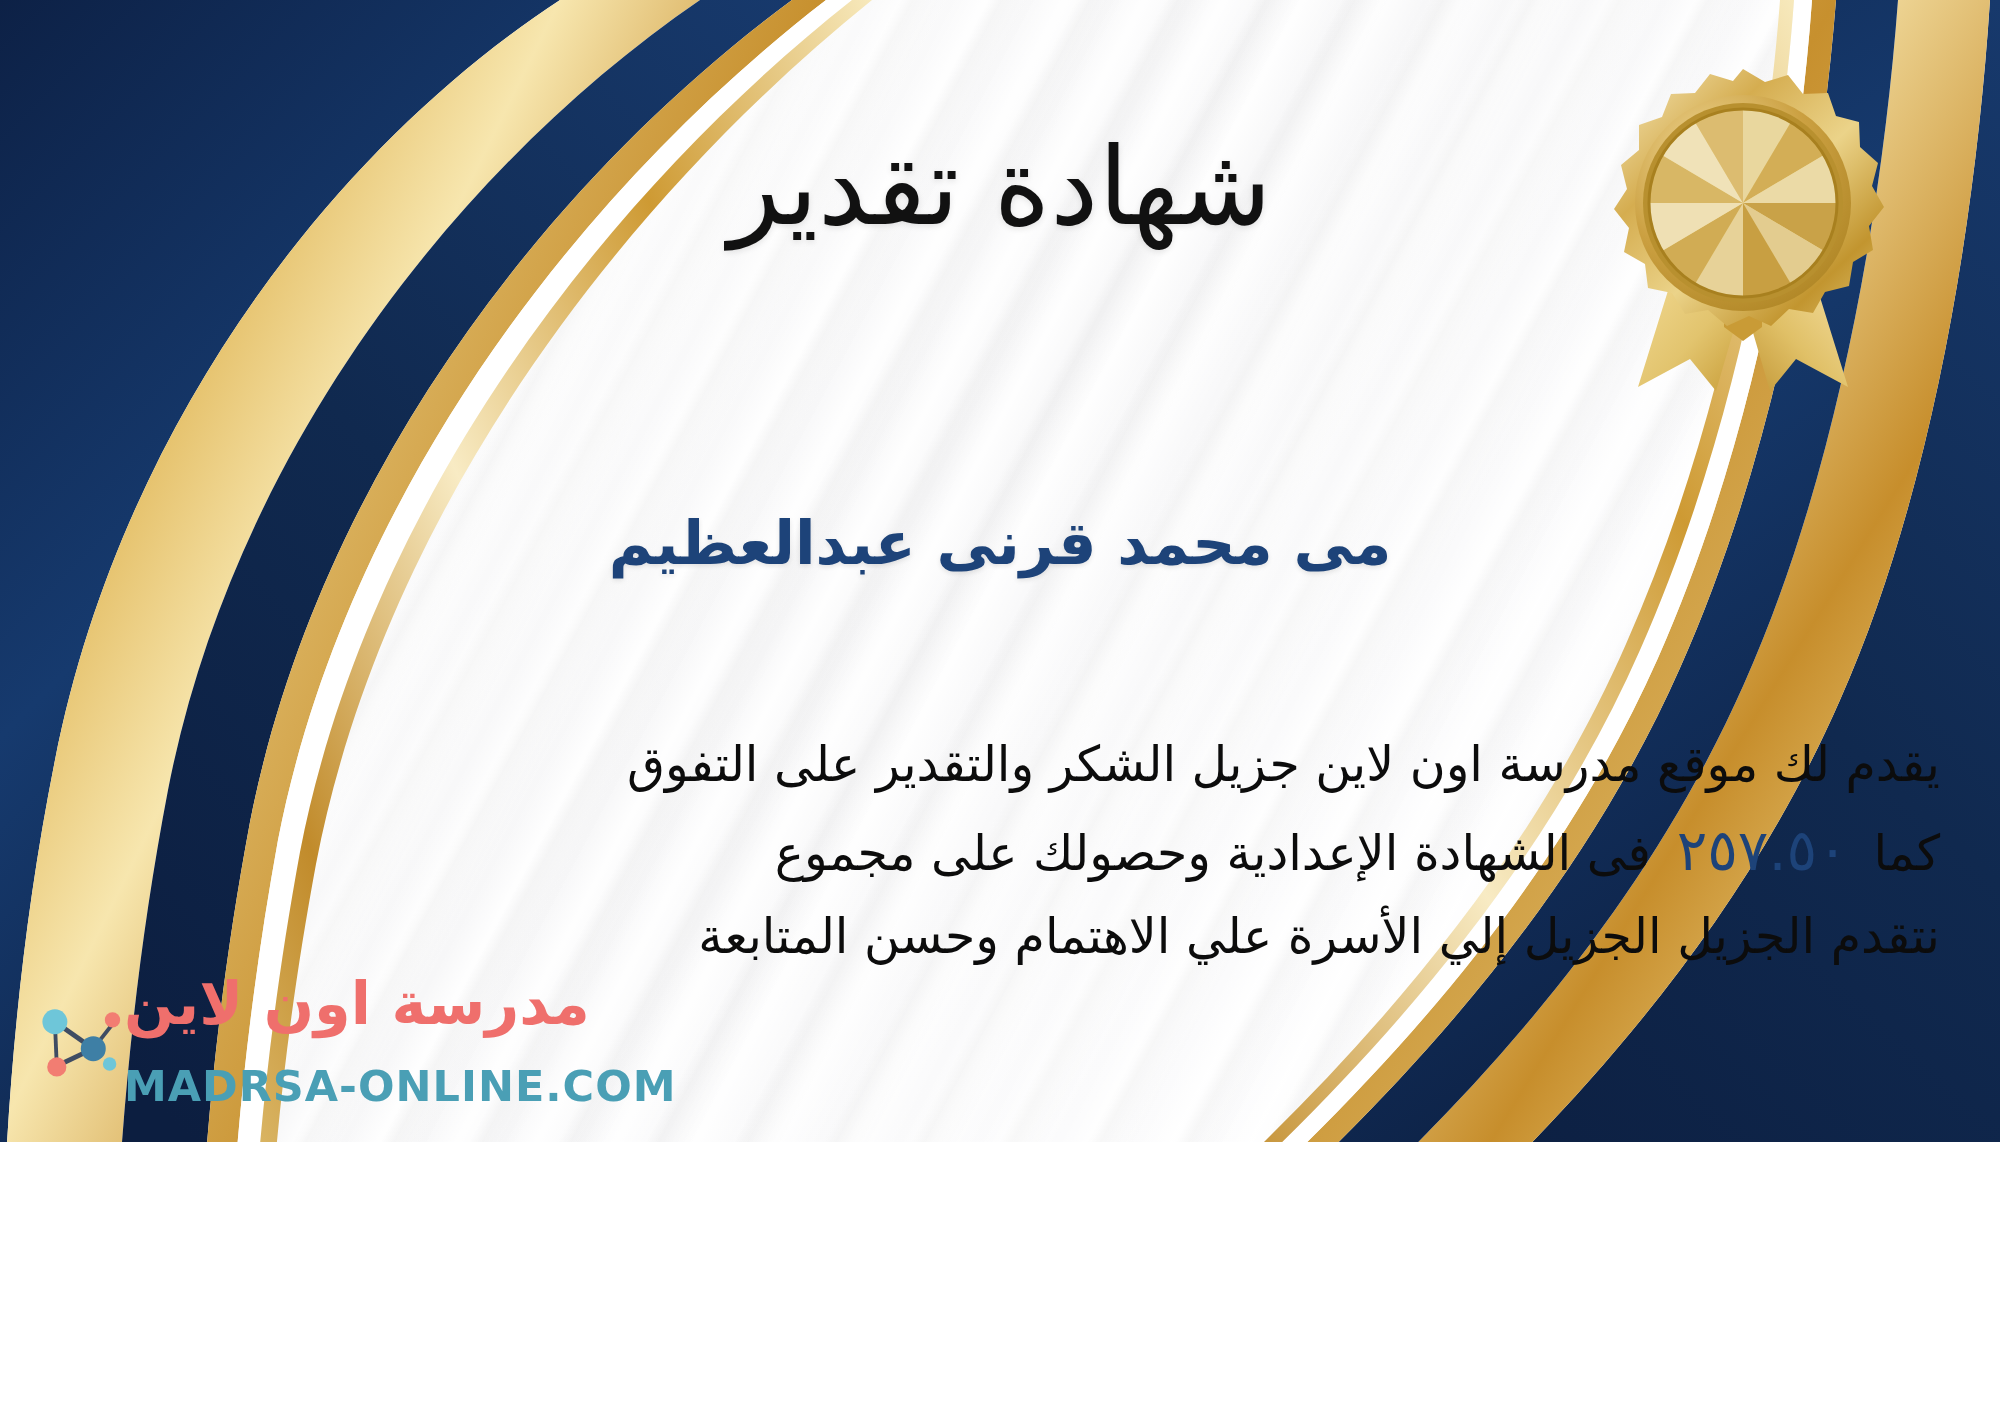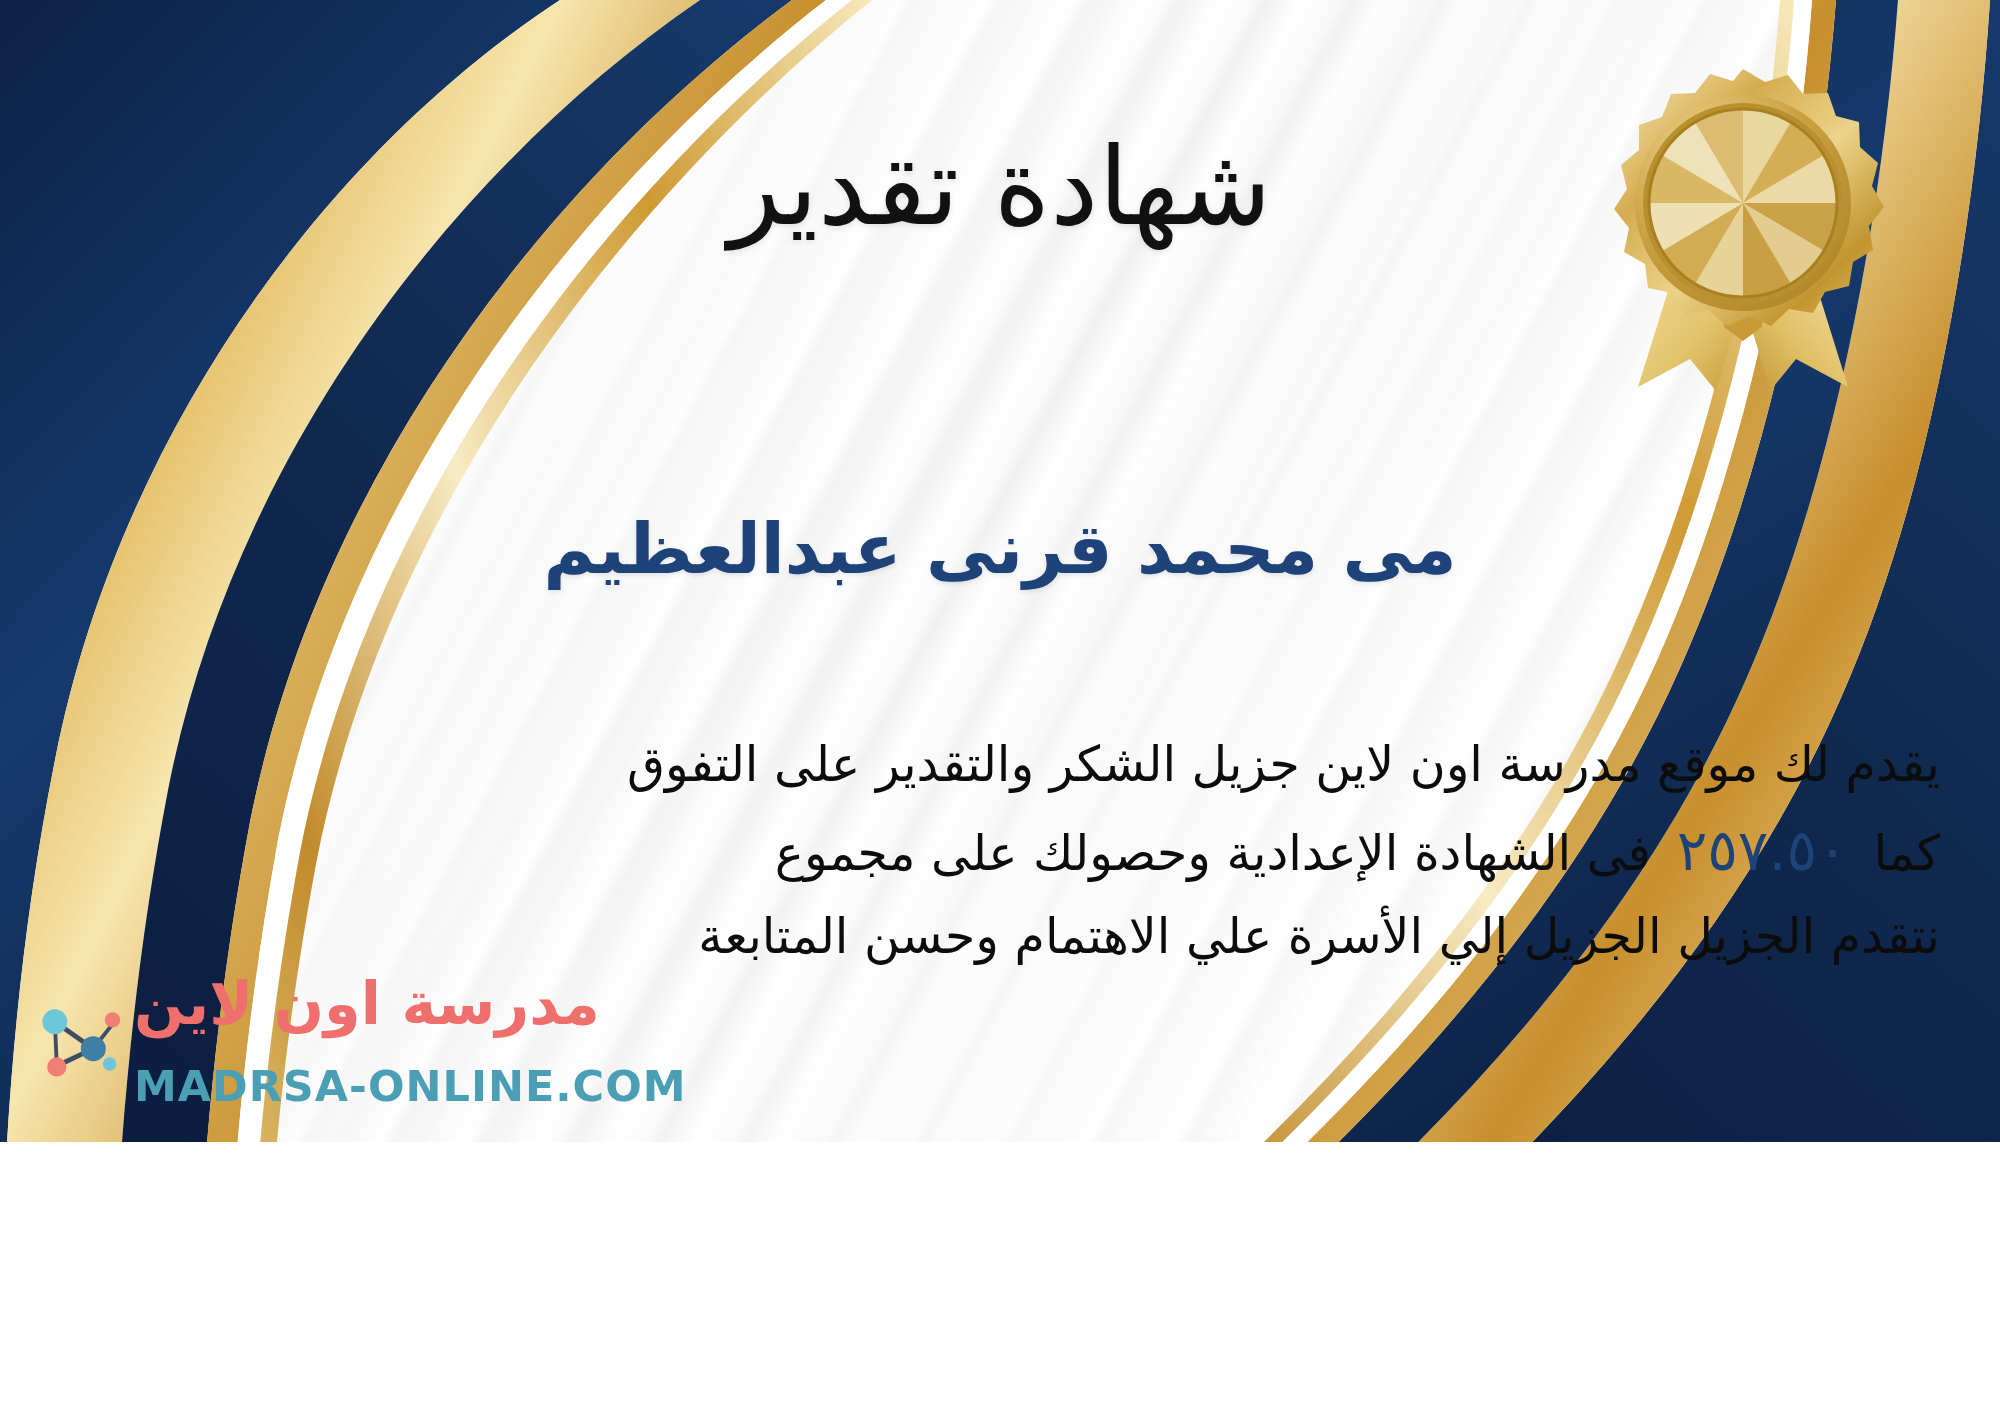--- a/index.html
+++ b/index.html
@@ -69,21 +69,21 @@
     letter-spacing: 0px;
     text-shadow: 0 2px 6px rgba(0,0,0,0.10);
   }
 
   .recipient {
     position: absolute;
     top: 510px;
     left: 0;
     right: 0;
     text-align: center;
-    font-size: 70px;
+    font-size: 60px;
     font-weight: 700;
     color: #1d4379;
     line-height: 1.12;
     text-shadow: 0 2px 5px rgba(0,0,0,0.10);
   }
 
   .body-block {
     position: absolute;
     top: 725px;
     left: 60px;
@@ -128,21 +128,20 @@
 
   
   .logo {
     position: absolute;
     left: 28px;
     bottom: 34px;
     z-index: 7;
     display: flex;
     flex-direction: row-reverse;
     align-items: center;
-    gap: 10px;
     direction: rtl;
   }
   .logo-mark {
     width: 96px;
     height: 96px;
     flex: 0 0 auto;
   }
   .logo-text {
     display: flex;
     flex-direction: column;

